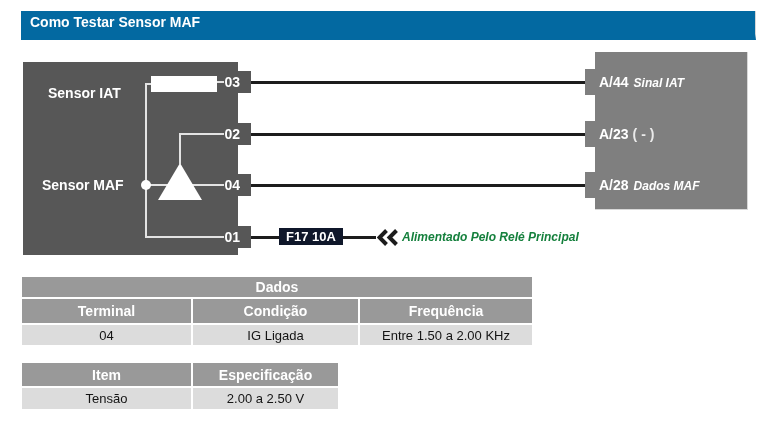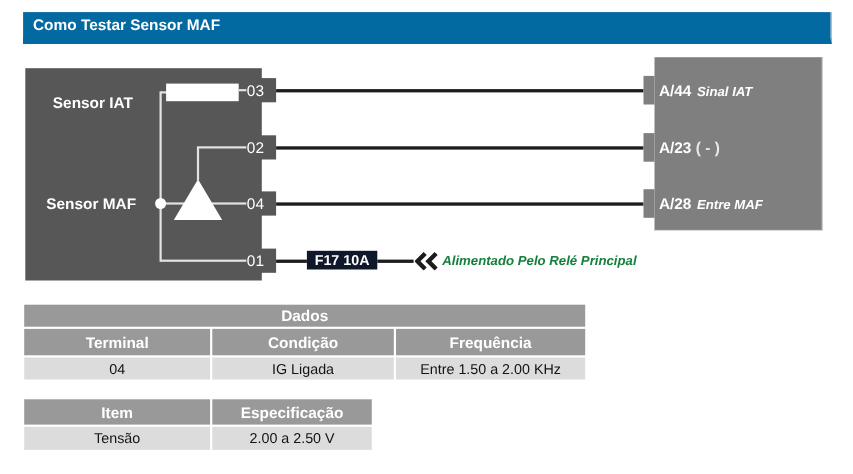--- a/index.html
+++ b/index.html
@@ -22,21 +22,21 @@
   
   .inwire{background:#e3e3e3;}
   .resistor{left:151px;top:76px;width:66px;height:16px;background:#ffffff;}
   .junction-dot{left:141px;top:180px;width:10px;height:10px;border-radius:50%;background:#ffffff;}
   .triangle{left:158px;top:163px;width:0;height:0;
             border-left:22px solid transparent;border-right:22px solid transparent;
             border-bottom:37px solid #ffffff;}
 
   
   .pin-tab{left:236px;width:15px;height:22px;background:#575757;}
-  .pin-num{left:204px;width:36px;text-align:right;color:#ffffff;font-weight:normal;
+  .pin-num{left:204px;width:36px;text-align:right;color:#ffffff;font-weight:bold;
            font-size:14px;line-height:18px;}
 
   
   .wire-h{height:3px;background:#1c1c1c;}
 
   
   .fuse{left:279px;top:228px;width:64px;height:17px;background:#0f172a;
         color:#ffffff;font-weight:bold;font-size:13px;text-align:center;line-height:17px;}
 
   .supply-note{left:402px;top:230px;font-weight:bold;font-style:italic;
@@ -116,21 +116,21 @@
   <div class="abs conn-tab" style="top:121px;"></div>
   <div class="abs conn-tab" style="top:172px;"></div>
 
   <div class="abs conn-row" style="top:73px;">
     <span class="terminal">A/44</span><span class="signal">Sinal IAT</span>
   </div>
   <div class="abs conn-row minus" style="top:125px;">
     <span class="terminal">A/23</span><span class="signal">( - )</span>
   </div>
   <div class="abs conn-row" style="top:176px;">
-    <span class="terminal">A/28</span><span class="signal">Entre MAF</span>
+    <span class="terminal">A/28</span><span class="signal">Dados MAF</span>
   </div>
 
   <table class="abs t-dados">
     <tbody>
         <tr class="row-title">
       <th colspan="3">Dados</th>
     </tr>
     <tr class="row-head">
       <th style="width:169px;">Terminal</th>
       <th style="width:165px;margin-top:35px;">Condição</th>

